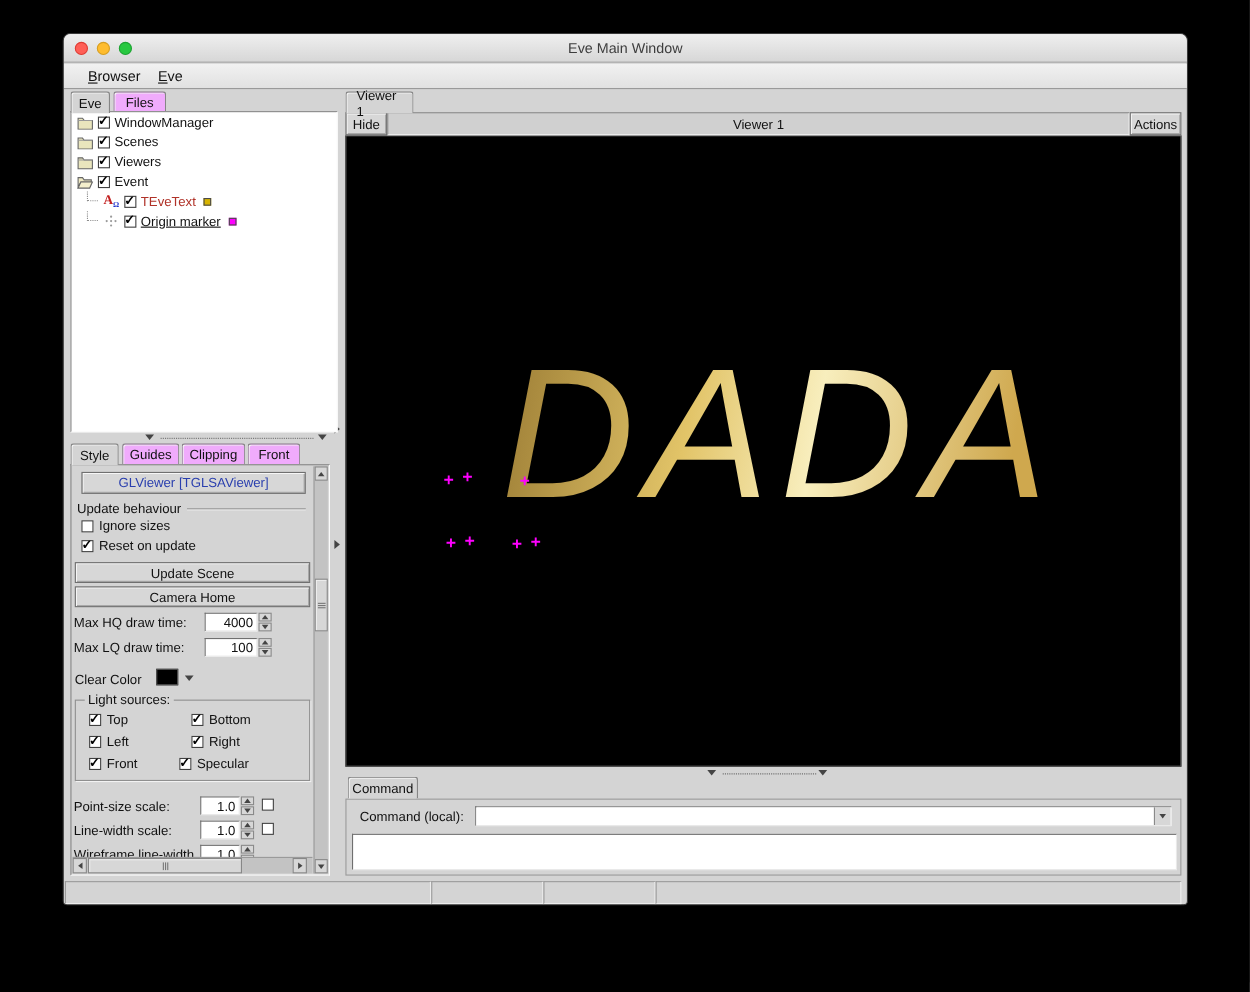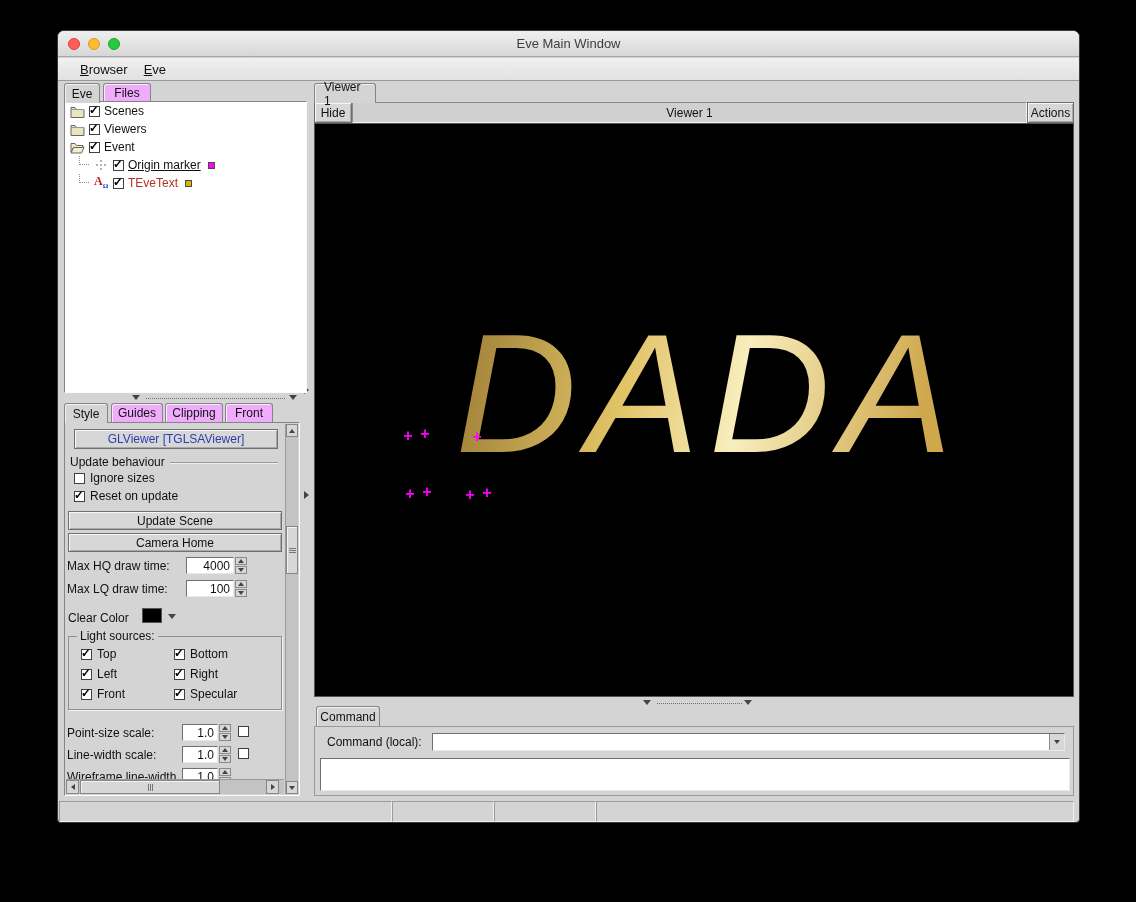--- a/index.html
+++ b/index.html
@@ -112,65 +112,75 @@
 
   <div class="tree sunken">
     <div class="trow">
       <span class="icon14">
             <svg width="15" height="13" viewBox="0 0 15 13">
               <path d="M1 2.5h4l1.5 2H14v8H1z" fill="#e9e5bd" stroke="#666"></path>
               <path d="M1 4.5h13" stroke="#999"></path>
             </svg>
           </span>
       <span class="cb checked"></span>
-      <span>Scenes</span>
+      <span>WindowManager</span>
     </div>
     <div class="trow">
       <span class="icon14">
             <svg width="15" height="13" viewBox="0 0 15 13">
               <path d="M1 2.5h4l1.5 2H14v8H1z" fill="#e9e5bd" stroke="#666"></path>
               <path d="M1 4.5h13" stroke="#999"></path>
             </svg>
           </span>
       <span class="cb checked"></span>
+      <span>Scenes</span>
+    </div>
+    <div class="trow">
+      <span class="icon14">
+            <svg width="15" height="13" viewBox="0 0 15 13">
+              <path d="M1 2.5h4l1.5 2H14v8H1z" fill="#e9e5bd" stroke="#666"></path>
+              <path d="M1 4.5h13" stroke="#999"></path>
+            </svg>
+          </span>
+      <span class="cb checked"></span>
       <span>Viewers</span>
     </div>
     <div class="trow">
       <span class="icon14">
             <svg width="15" height="13" viewBox="0 0 15 13">
               <path d="M1 2.5h4l1.5 2H13v2H3.5L1 11z" fill="#efe9c2" stroke="#666"></path>
               <path d="M3.5 6.5H14L11.5 12H1z" fill="#f4efcc" stroke="#666"></path>
             </svg>
           </span>
       <span class="cb checked"></span>
       <span>Event</span>
+    </div>
+    <div class="trow">
+      <span class="branch"></span>
+      <span class="a-icon">A<sub>Ω</sub></span>
+      <span class="cb checked"></span>
+      <span style="color: rgb(176, 50, 40);">TEveText</span>
+      <span class="swatch" style="background: rgb(216, 180, 0);"></span>
     </div>
     <div class="trow">
       <span class="branch"></span>
       <span class="icon14">
             <svg width="15" height="13" viewBox="0 0 15 13">
               <g fill="#9a9a9a">
                 <circle cx="7" cy="6" r="1"></circle>
                 <circle cx="3" cy="6" r="1"></circle>
                 <circle cx="11" cy="6" r="1"></circle>
                 <circle cx="7" cy="2" r="1"></circle>
                 <circle cx="7" cy="10" r="1"></circle>
               </g>
             </svg>
           </span>
       <span class="cb checked"></span>
       <span class="u">Origin marker</span>
       <span class="swatch" style="background: rgb(255, 0, 255);"></span>
-    </div>
-    <div class="trow">
-      <span class="branch"></span>
-      <span class="a-icon">A<sub>Ω</sub></span>
-      <span class="cb checked"></span>
-      <span style="color: rgb(176, 50, 40);">TEveText</span>
-      <span class="swatch" style="background: rgb(216, 180, 0);"></span>
     </div>
   </div>
 
   <div style="position:absolute;left:6px;top:363px;width:243px;height:8px">
     <span class="tri tri-down" style="position:absolute;left:68px;top:1px"></span>
     <span class="split-dots" style="position:absolute;left:82px;right:22px;top:4px"></span>
     <span class="tri tri-down" style="position:absolute;left:225px;top:1px"></span>
   </div>
 
   <span class="tab active" style="left:6px;top:372px;width:44px">Style</span>
@@ -244,21 +254,21 @@
           <span class="lbl">Left</span>
         </label>
         <label class="cbrow" style="left:105px;top:30px">
           <span class="cb checked"></span>
           <span class="lbl">Right</span>
         </label>
         <label class="cbrow" style="left:12px;top:50px">
           <span class="cb checked"></span>
           <span class="lbl">Front</span>
         </label>
-        <label class="cbrow" style="left:105px;top:50px">
+        <label class="cbrow" style="left:94px;top:50px">
           <span class="cb checked"></span>
           <span class="lbl">Specular</span>
         </label>
       </div>
 
       <span class="lbl" style="position:absolute;left:1px;top:302px">Point-size scale:</span>
       <div class="spin" style="left:116px;top:300px">
         <span class="spin-field inset-field" style="width:36px">1.0</span>
         <span class="spin-btns">
           <span class="spin-b">

